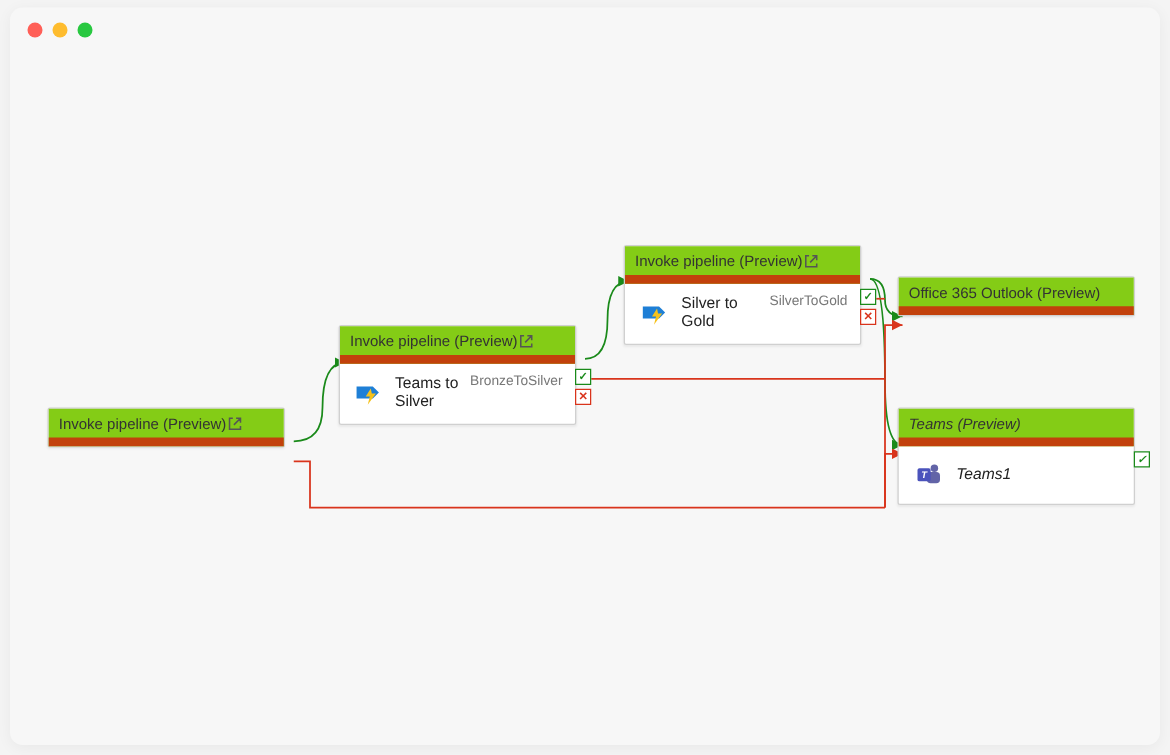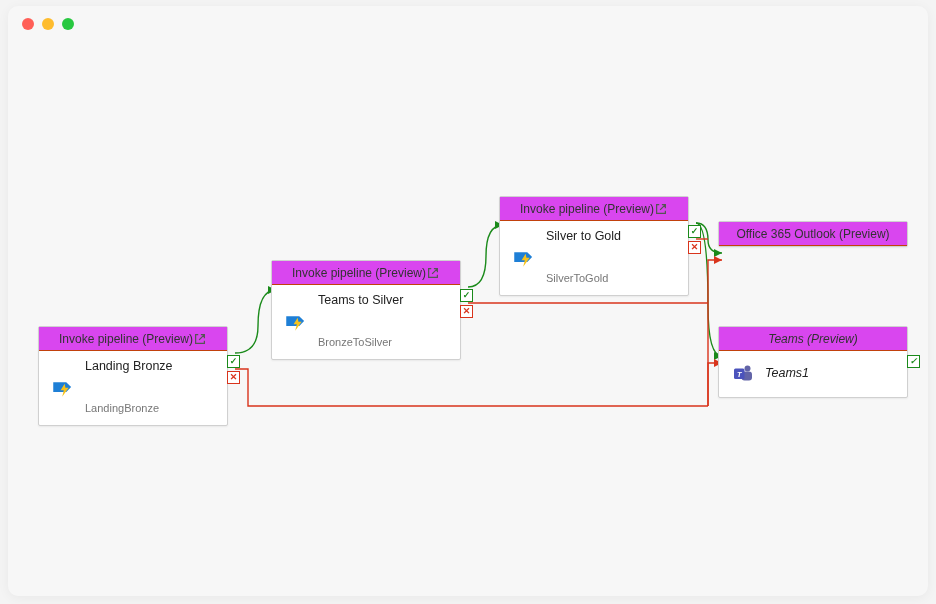--- a/index.html
+++ b/index.html
@@ -40,44 +40,43 @@
 
   .node {
     position: absolute;
     width: 190px;
     background: #fff;
     border: 1px solid #d0d0d0;
     border-radius: 2px;
     box-shadow: 0 1px 2px rgba(0,0,0,0.06);
   }
   .node-header {
-    background: #d946ef;
-    border-bottom: 1px solid #c2410c;
+    background: #84cc16;
+    border-bottom: 7px solid #c2410c;
     padding: 5px 8px 4px 8px;
     font-size: 12px;
     color: #333;
     display: flex;
-    justify-content: center;
+    justify-content: flex-start;
     align-items: center;
   }
   .node-body {
     display: flex;
     align-items: center;
     padding: 8px 10px 10px 10px;
     gap: 8px;
     position: relative;
   }
   .node-body .icon-wrap {
     width: 28px; height: 28px;
     display: flex; align-items: center; justify-content: center;
   }
   .node-body .labels {
-    display: flex; flex-direction: column;
+    display: flex; flex-direction: row;
     line-height: 1.2;
-    gap: 28px;
   }
   .node-body .title {
     font-size: 12.5px; color: #222;
   }
   .node-body .subtitle {
     font-size: 11px; color: #777;
   }
 
   .port {
     position: absolute;
@@ -149,34 +148,20 @@
 
     <div class="node" style="left:30px; top:320px;">
       <div class="node-header">
         <span>Invoke pipeline (Preview)</span>
         <span class="popout">
           <svg viewBox="0 0 16 16" width="14" height="14">
               <path fill="none" stroke="#555" stroke-width="1.4" d="M6 3H3v10h10v-3M9 3h4v4M13 3L7 9"></path>
             </svg>
         </span>
       </div>
-      <div class="node-body">
-        <div class="icon-wrap">
-          <svg viewBox="0 0 32 32" width="26" height="26">
-            <path fill="#1e7fd6" d="M4 10 h16 l6 6 -6 6 H4 z"></path>
-            <polygon fill="#f6c21c" points="18,12 13,20 17,20 15,28 23,17 19,17"></polygon>
-          </svg>
-        </div>
-        <div class="labels">
-          <span class="title">Landing Bronze</span>
-          <span class="subtitle">LandingBronze</span>
-        </div>
-        <div class="port success right"></div>
-        <div class="port fail right"></div>
-      </div>
     </div>
 
     <div class="node" style="left:263px; top:254px;">
       <div class="node-header">
         <span>Invoke pipeline (Preview)</span>
         <span class="popout">
           <svg viewBox="0 0 16 16" width="14" height="14">
               <path fill="none" stroke="#555" stroke-width="1.4" d="M6 3H3v10h10v-3M9 3h4v4M13 3L7 9"></path>
             </svg>
         </span>

